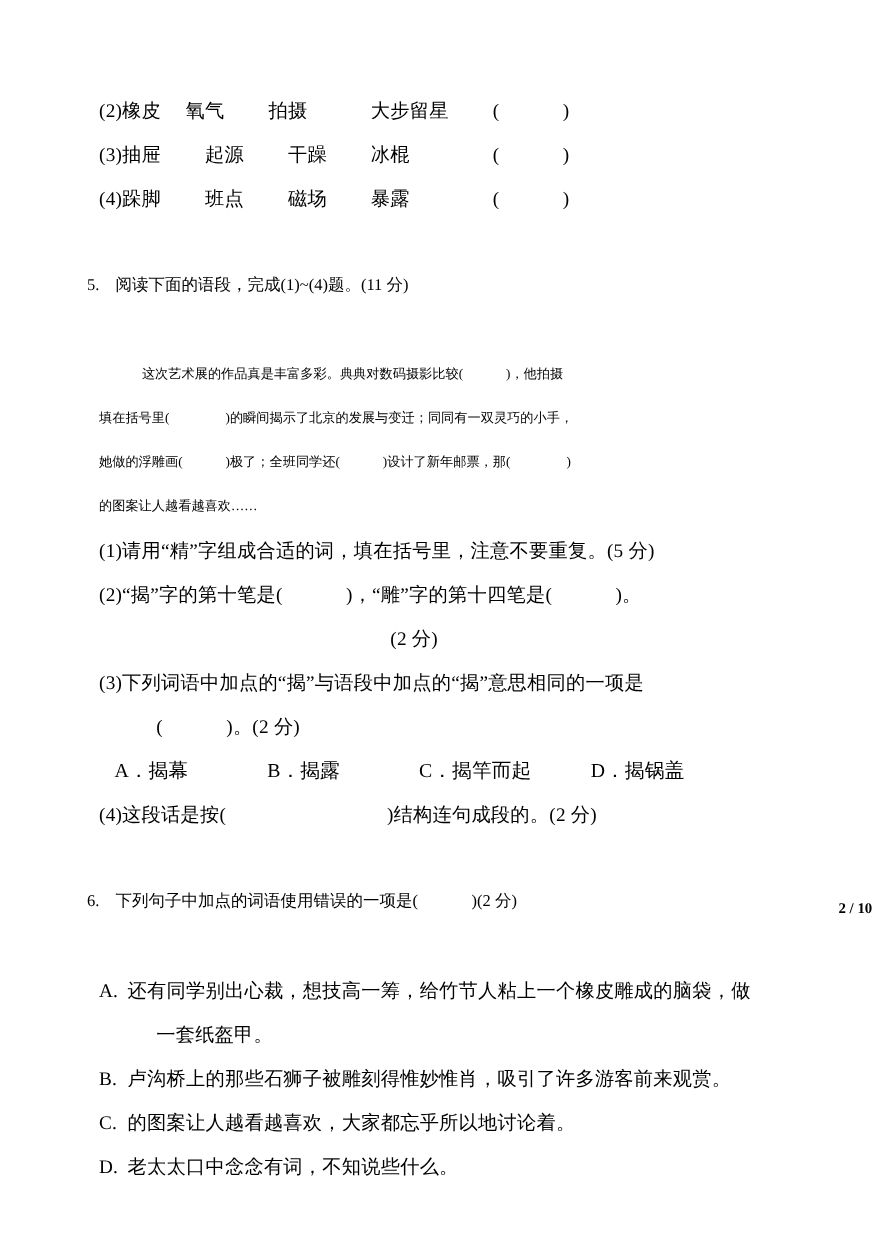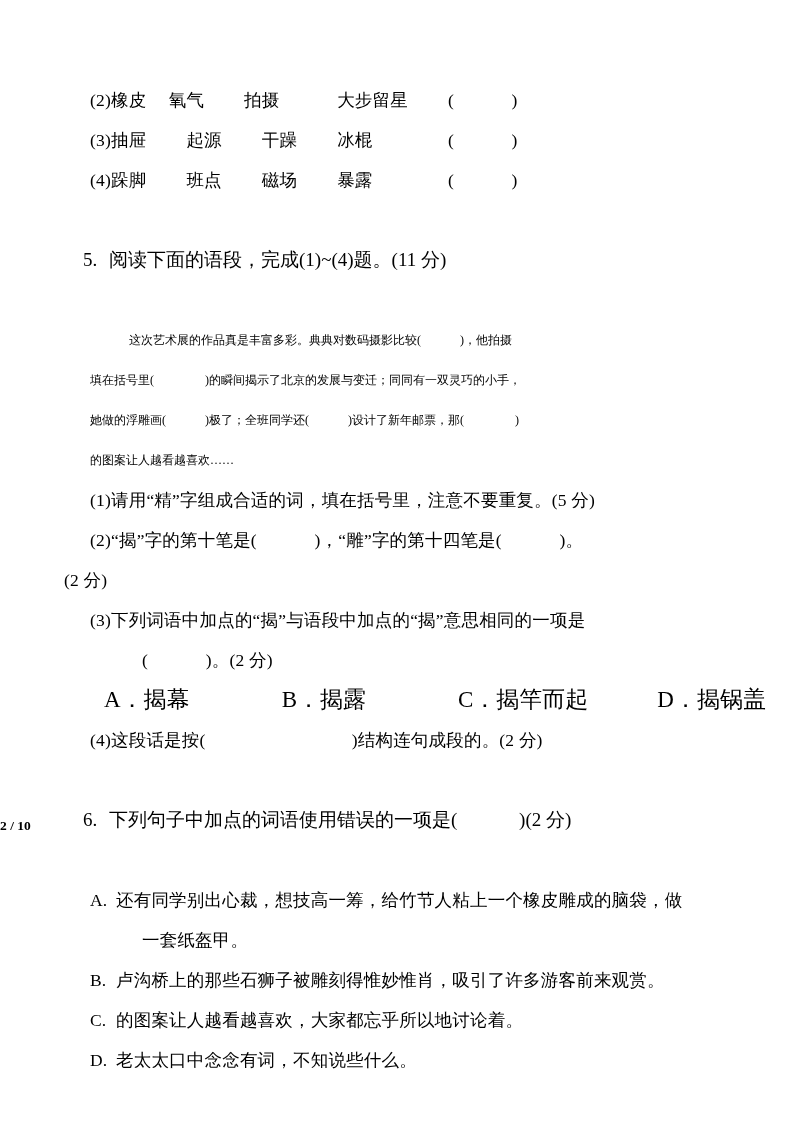--- a/index.html
+++ b/index.html
@@ -24,44 +24,44 @@
   }
   .line {
     font-size: 17.5px;
     line-height: 40px;
     white-space: pre-wrap;
     letter-spacing: 0.2px;
   }
   .indent-2 { padding-left: 26px; }
   .indent-4 { padding-left: 78px; }
   .num-item {
-    font-size: 19px;
+    font-size: 15px;
     line-height: 40px;
     white-space: pre-wrap;
   }
   .num-label {
     display: inline-block;
     width: 26px;
   }
   .right-align {
-    text-align: left;
+    text-align: center;
     padding-right: 40px;
   }
   .footer {
     position: absolute;
     bottom: 54px;
     left: 0;
     width: 793px;
-    text-align: left;
+    text-align: right;
     font-size: 13.5px;
     font-family: "Liberation Serif", serif;
     font-weight: bold;
   }
   .opt-row {
-    font-size: 23px;
+    font-size: 18px;
     line-height: 40px;
     white-space: pre;
     padding-left: 40px;
   }
   .para {
     font-size: 12px;
     line-height: 40px;
     white-space: pre-wrap;
   }
 </style>

